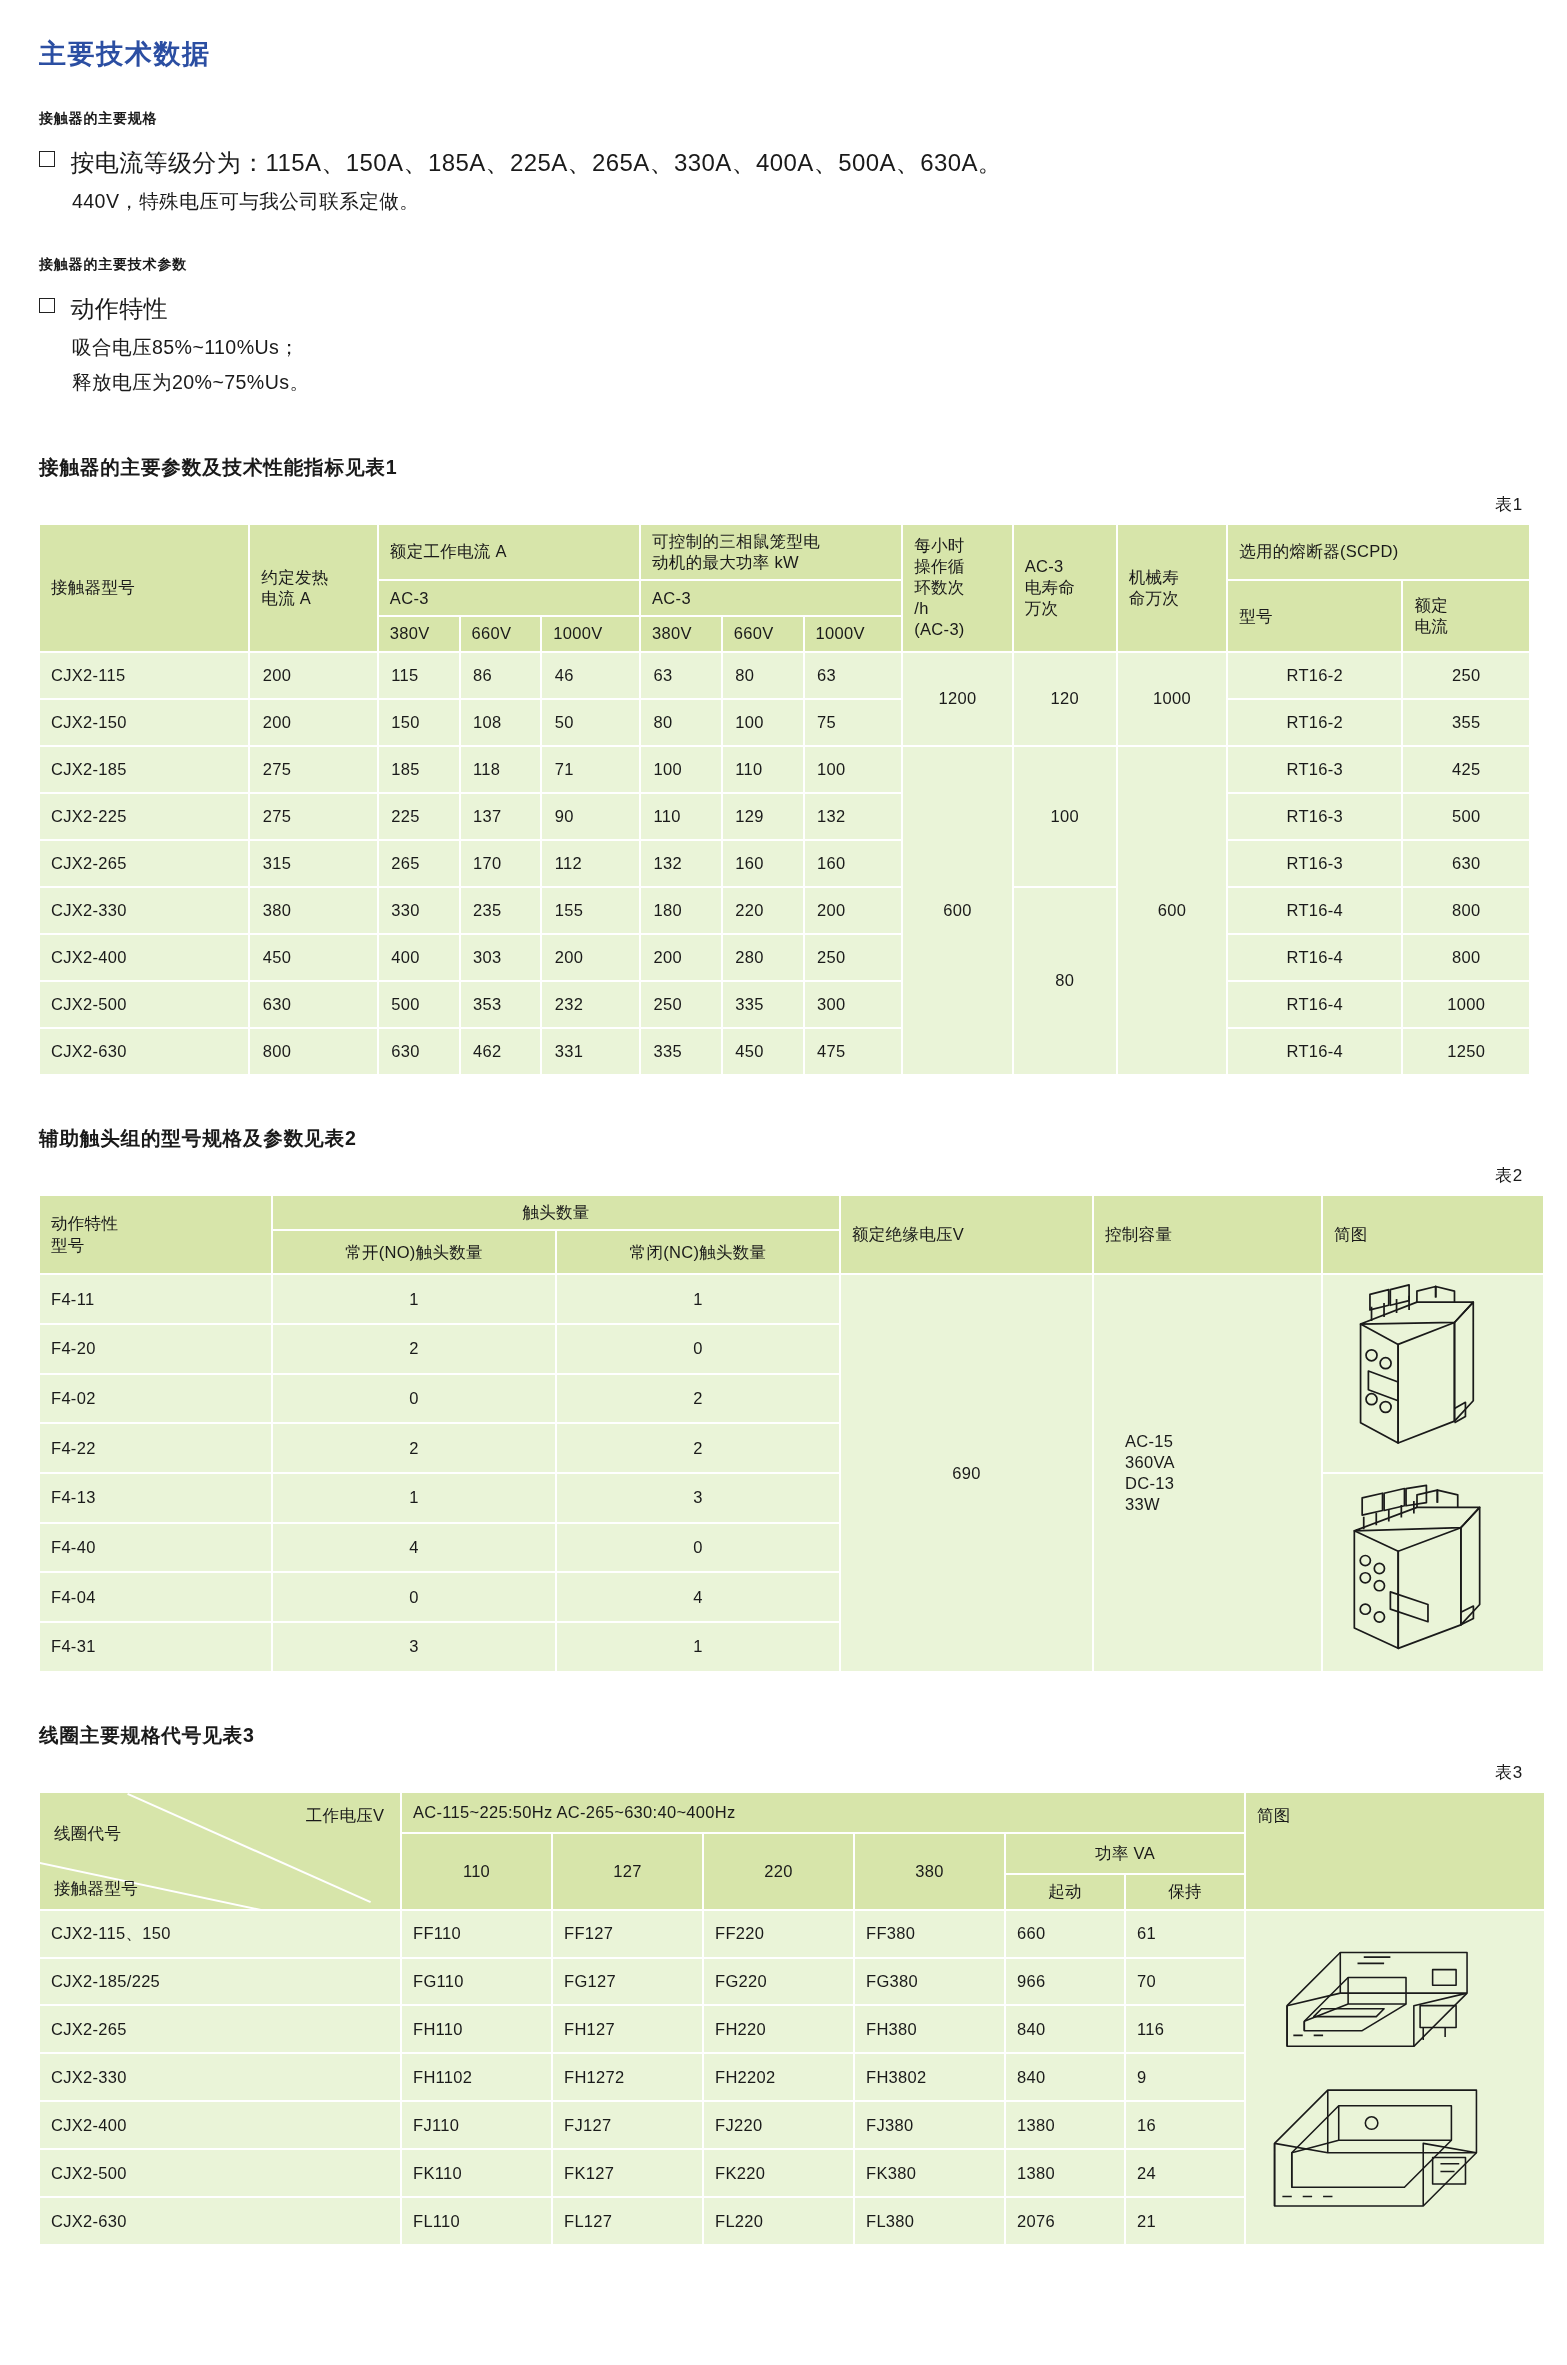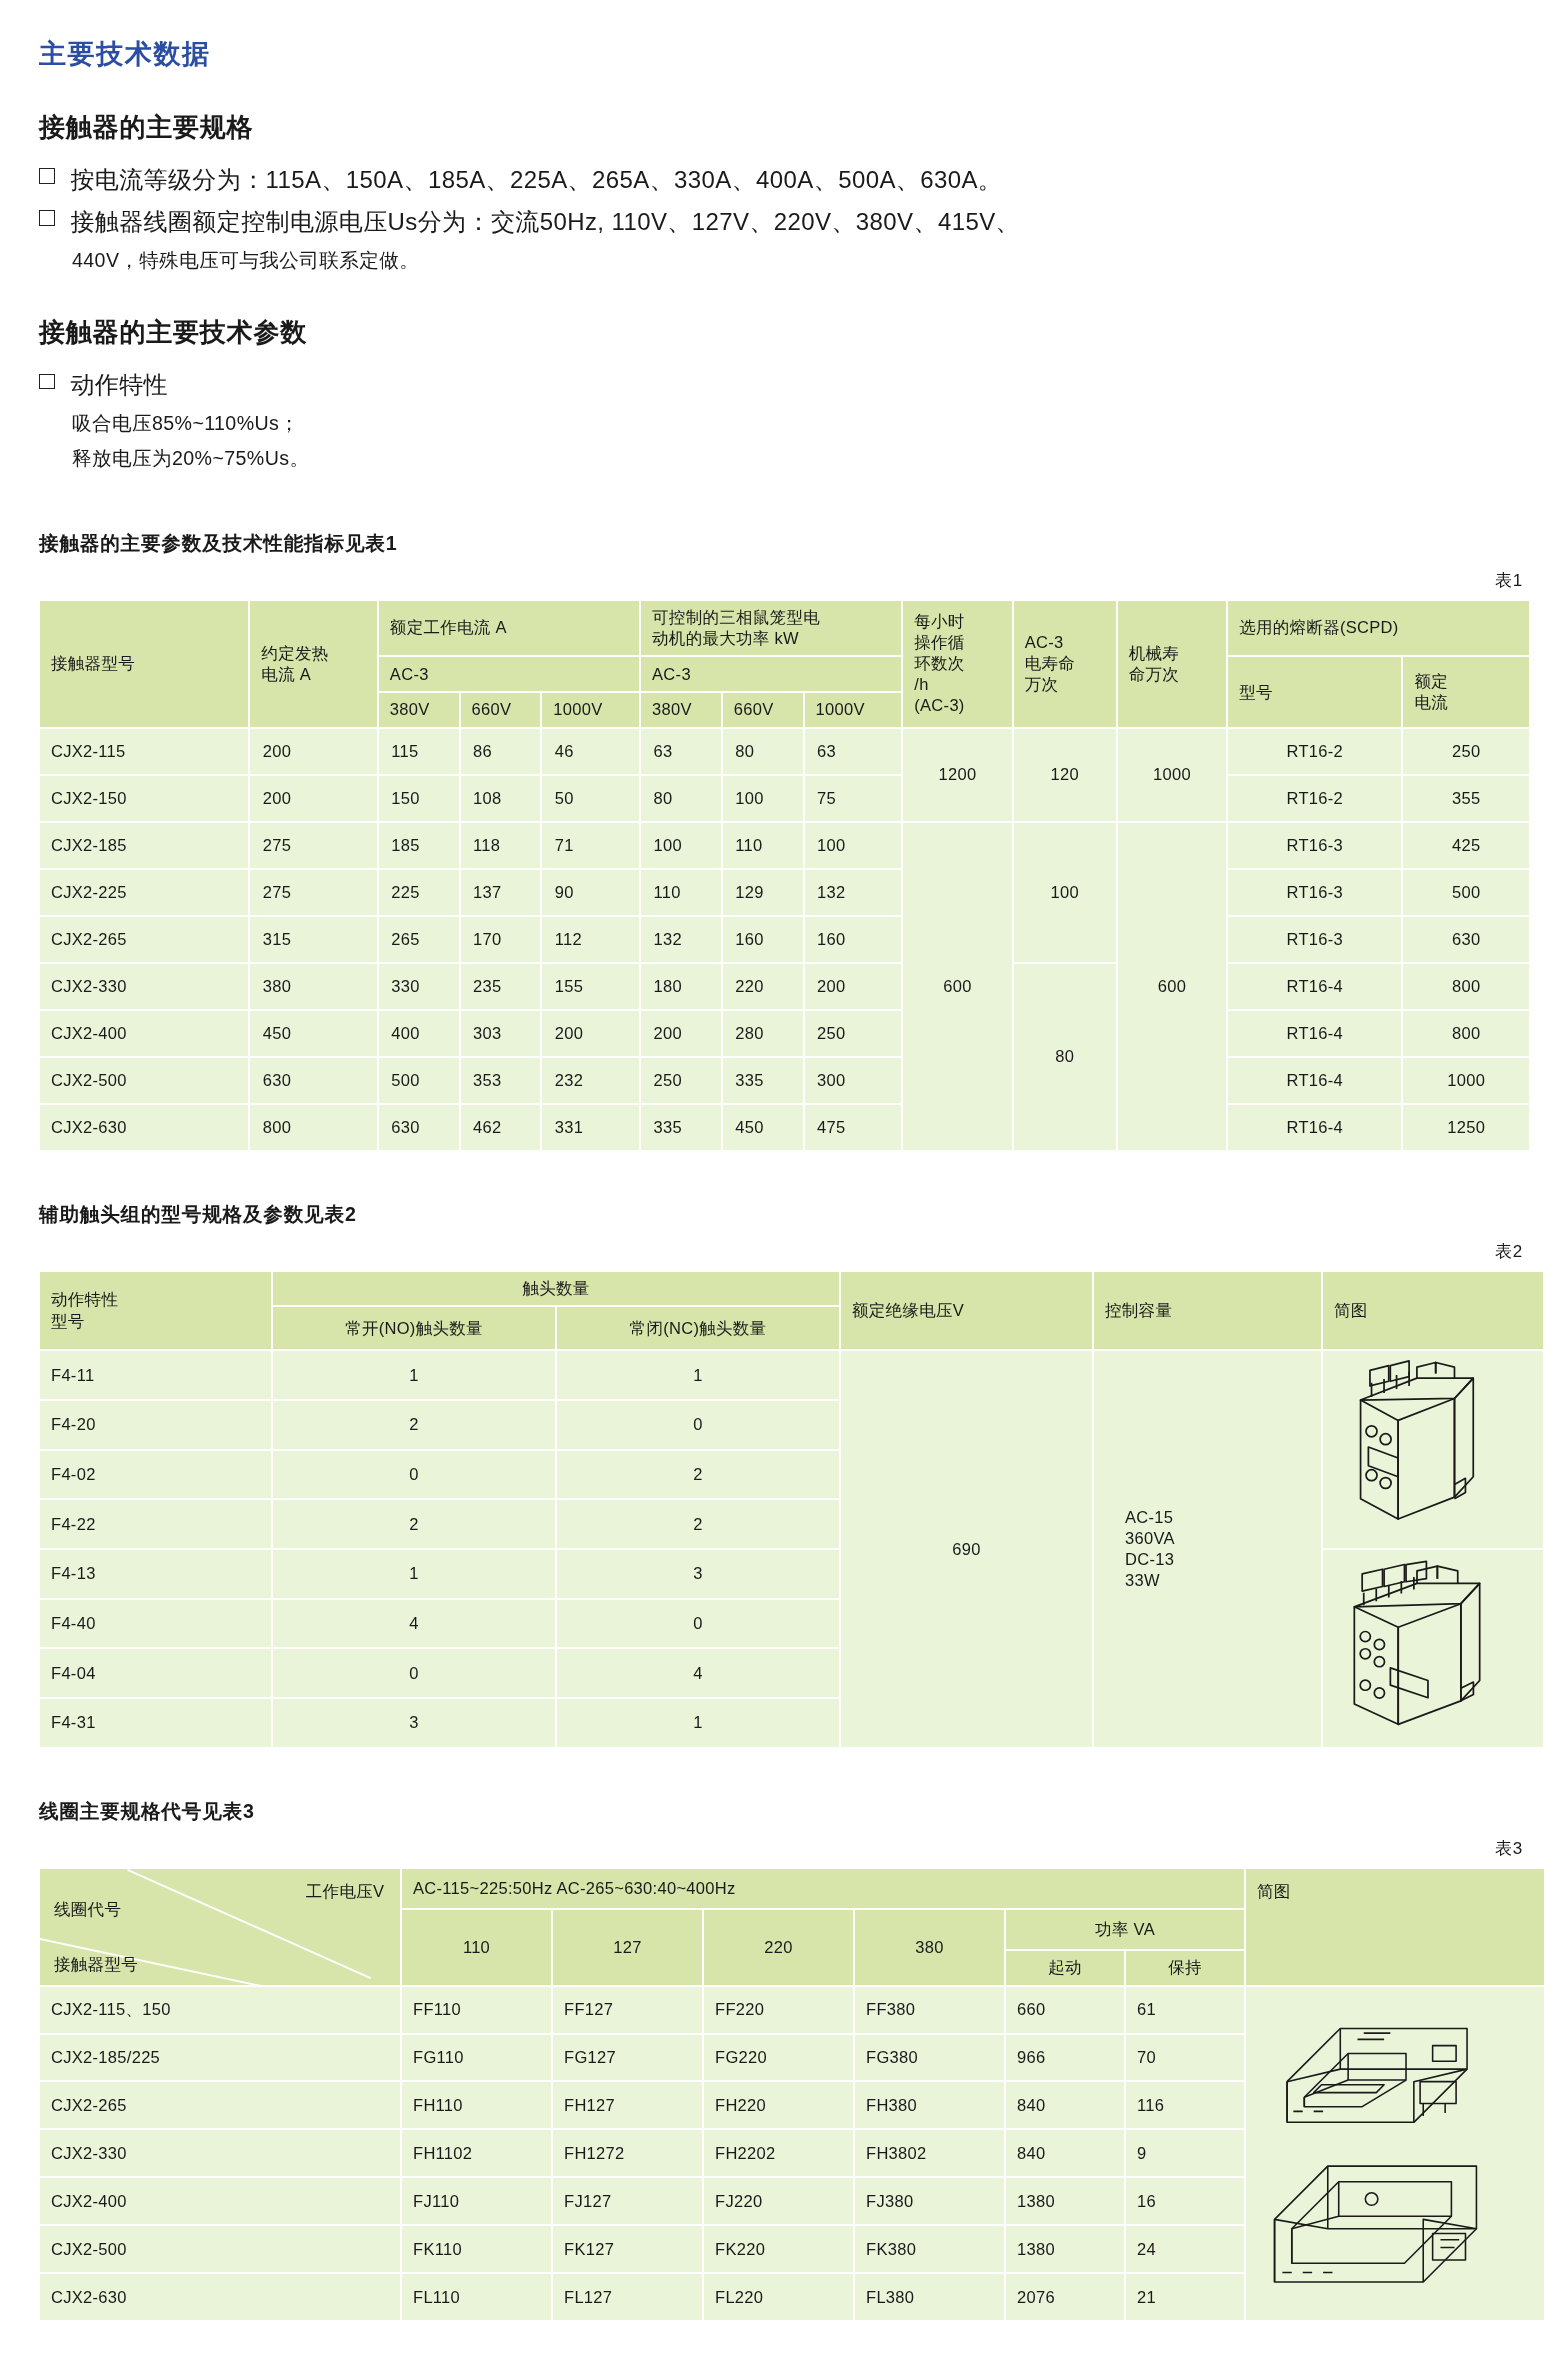--- a/index.html
+++ b/index.html
@@ -15,21 +15,21 @@
 
   
   .main-title {
     color: #2b4ea2;
     font-size: 27px;
     font-weight: bold;
     letter-spacing: 1.6px;
     padding: 36px 0 0 39px;
   }
   .sub-head {
-    font-size: 26px;
+    font-size: 14px;
     font-weight: bold;
     padding: 38px 0 0 39px;
     letter-spacing: 0.8px;
   }
   .bullets { padding: 14px 0 0 39px; }
   .bullet-row {
     display: flex;
     align-items: flex-start;
     font-size: 24px;
     line-height: 1.75;
@@ -120,24 +120,20 @@
 <div class="page">
 
   <div class="main-title">主要技术数据</div>
 
   <div class="sub-head">接触器的主要规格</div>
 
   <div class="bullets">
     <div class="bullet-row">
       <span class="bullet-box"></span>
       <span class="bullet-text">按电流等级分为：115A、150A、185A、225A、265A、330A、400A、500A、630A。</span>
-    </div>
-    <div class="bullet-row">
-      <span class="bullet-box"></span>
-      <span class="bullet-text">接触器线圈额定控制电源电压Us分为：交流50Hz, 110V、127V、220V、380V、415V、</span>
     </div>
     <div class="bullet-indent">440V，特殊电压可与我公司联系定做。</div>
   </div>
 
   <div class="sub-head">接触器的主要技术参数</div>
 
   <div class="bullets">
     <div class="bullet-row">
       <span class="bullet-box"></span>
       <span class="bullet-text">动作特性</span>

